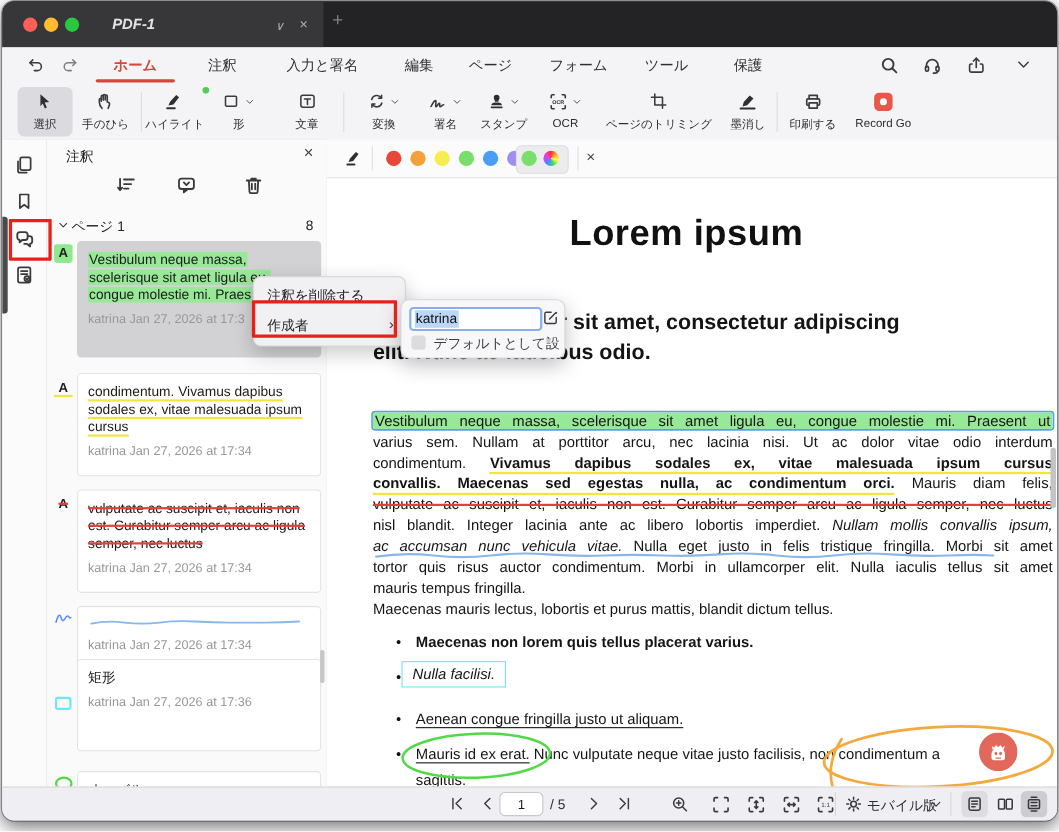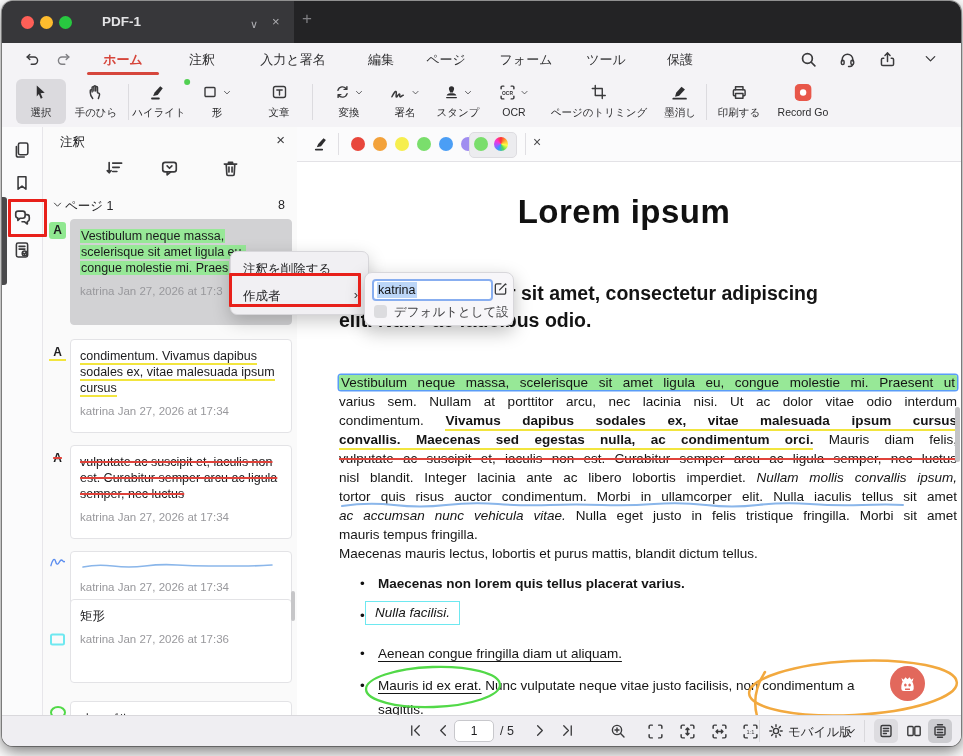--- a/index.html
+++ b/index.html
@@ -5,21 +5,21 @@
   html,body{margin:0;padding:0;background:#fff;}
   .stage{position:relative;width:963px;height:756px;background:#fff;overflow:hidden;font-family:"Liberation Sans",sans-serif;}
   .app{position:absolute;left:2px;top:1px;width:959px;height:745px;border-radius:11px;overflow:hidden;background:#fff;
        box-shadow:0 5px 16px rgba(0,0,0,.55),0 0 0 1px rgba(0,0,0,.35);}
   .abs{position:absolute;}
   svg{display:block;}
   .ic{stroke:#3a3a3c;fill:none;stroke-width:1.4;stroke-linecap:round;stroke-linejoin:round;}
 
   
   .titlebar{position:absolute;left:0;top:0;right:0;height:42px;background:#232325;}
-  .tabzone{position:absolute;left:0;top:0;width:292px;height:42px;background:#37373a;border-top-left-radius:11px;}
+  .tabzone{position:absolute;left:0;top:0;width:292px;height:42px;background:#37373a;border-top-left-radius:11px;font-style:italic;}
   .light{position:absolute;top:15px;width:13px;height:13px;border-radius:50%;}
   .tab-title{position:absolute;left:100px;top:13px;color:#e3e3e5;font-size:13.5px;font-weight:700;}
   .tb-glyph{position:absolute;top:13px;color:#aeaeb2;font-size:13px;line-height:16px;}
 
   
   .menubar{position:absolute;left:0;top:42px;right:0;height:33px;background:#f4f3f6;}
   .menu-item{position:absolute;top:8px;transform:translateX(-50%);font-size:13px;color:#2f2f31;white-space:nowrap;cursor:default;}
   .menu-item.active{color:#d6463c;font-weight:700;}
   .menu-underline{position:absolute;top:29px;height:3px;border-radius:2px;background:#d6463c;}
   .mb-icon{position:absolute;top:8px;}
@@ -477,39 +477,39 @@
       <span style="display:block">elit. Nunc ac faucibus odio.</span>
     </div>
 
     <div class="para">
       <div class="pl"><span class="sel-hl">Vestibulum neque massa, scelerisque sit amet ligula eu, congue molestie mi. Praesent ut</span></div>
       <div class="pl">varius sem. Nullam at porttitor arcu, nec lacinia nisi. Ut ac dolor vitae odio interdum</div>
       <div class="pl"><span>condimentum.</span> <span class="bold yul">Vivamus dapibus sodales ex, vitae malesuada ipsum cursus</span></div>
       <div class="pl"><span class="bold yul">convallis. Maecenas sed egestas nulla, ac condimentum orci.</span> <span>Mauris diam felis,</span></div>
       <div class="pl"><span class="rst">vulputate ac suscipit et, iaculis non est. Curabitur semper arcu ac ligula semper, nec luctus</span></div>
       <div class="pl"><span>nisl blandit. Integer lacinia ante ac libero lobortis imperdiet.</span> <span class="ital">Nullam mollis convallis ipsum,</span></div>
+      <div class="pl"><span class="ital">ac accumsan nunc vehicula vitae.</span> <span>Nulla eget justo in felis tristique fringilla. Morbi sit amet</span></div>
       <div class="pl">tortor quis risus auctor condimentum. Morbi in ullamcorper elit. Nulla iaculis tellus sit amet</div>
-      <div class="pl"><span class="ital">ac accumsan nunc vehicula vitae.</span> <span>Nulla eget justo in felis tristique fringilla. Morbi sit amet</span></div>
       <div class="pl last">mauris tempus fringilla.</div>
     </div>
 
     <svg class="abs" style="left:42px;top:374px" width="618" height="9" viewBox="0 0 618 9" fill="none" stroke="#8ab6ea" stroke-width="2" stroke-linecap="round">
           <path d="M3 5 q26-4 52-1 t52 0 t52-1 t52 1 t52 0 t52-1 t52 1 t52 0 t52-1 t52 1 t41 0"></path>
         </svg>
 
     <div class="doc-p2">Maecenas mauris lectus, lobortis et purus mattis, blandit dictum tellus.</div>
 
     <span class="bullet-dot" style="top:449px">•</span>
     <span class="bullet-tx bold" style="top:449px">Maecenas non lorem quis tellus placerat varius.</span>
 
     <span class="bullet-dot" style="top:481px">•</span>
     <span class="bullet-tx" style="top:474px;left:68px"><span class="cyanbox ital">Nulla facilisi.</span></span>
 
     <span class="bullet-dot" style="top:519px">•</span>
-    <span class="bullet-tx aul" style="top:519px">Aenean congue fringilla diam ut aliquam.</span>
+    <span class="bullet-tx aul" style="top:519px">Aenean congue fringilla justo ut aliquam.</span>
 
     <span class="bullet-dot" style="top:551px">•</span>
     <span class="bullet-tx" style="top:551px"><span class="aul">Mauris id ex erat.</span> <span>Nunc vulputate neque vitae justo facilisis, non condimentum a</span></span>
     <span class="bullet-tx" style="top:575px">sagittis.</span>
 
     <svg class="abs" style="left:64px;top:536px" width="144" height="48" viewBox="0 0 144 48" fill="none">
           <ellipse cx="72" cy="24" rx="67" ry="20" stroke="#52d948" stroke-width="2.3" transform="rotate(-2 72 24)"></ellipse>
         </svg>
 
     <svg class="abs" style="left:446px;top:527px" width="222" height="68" viewBox="0 0 222 68" fill="none">

